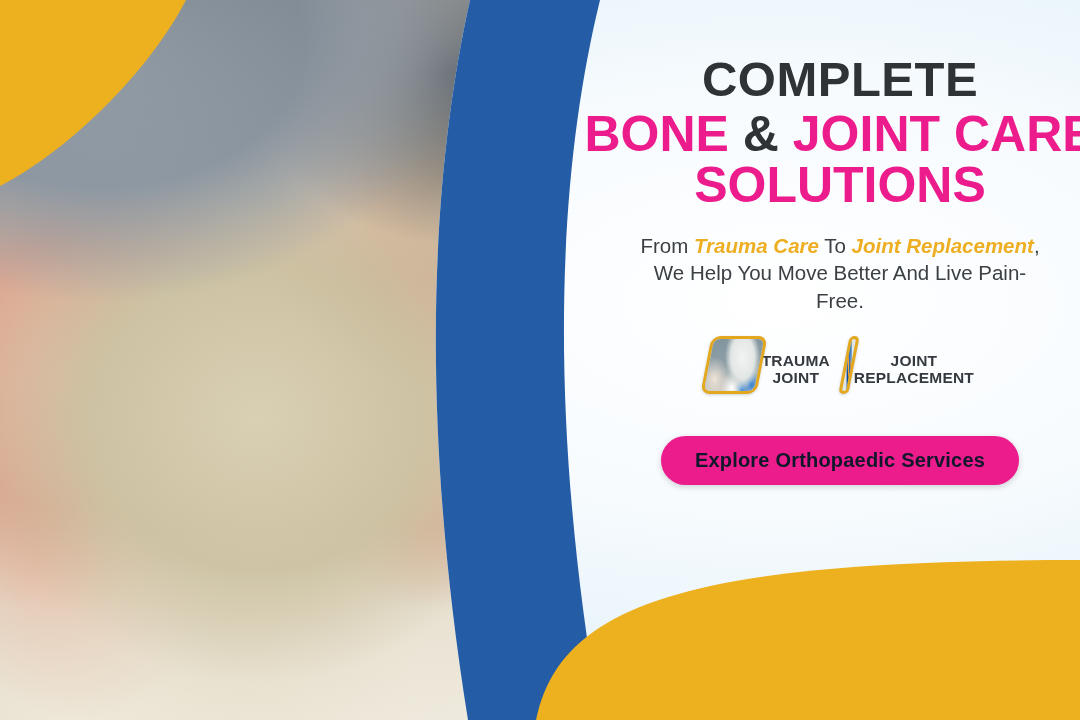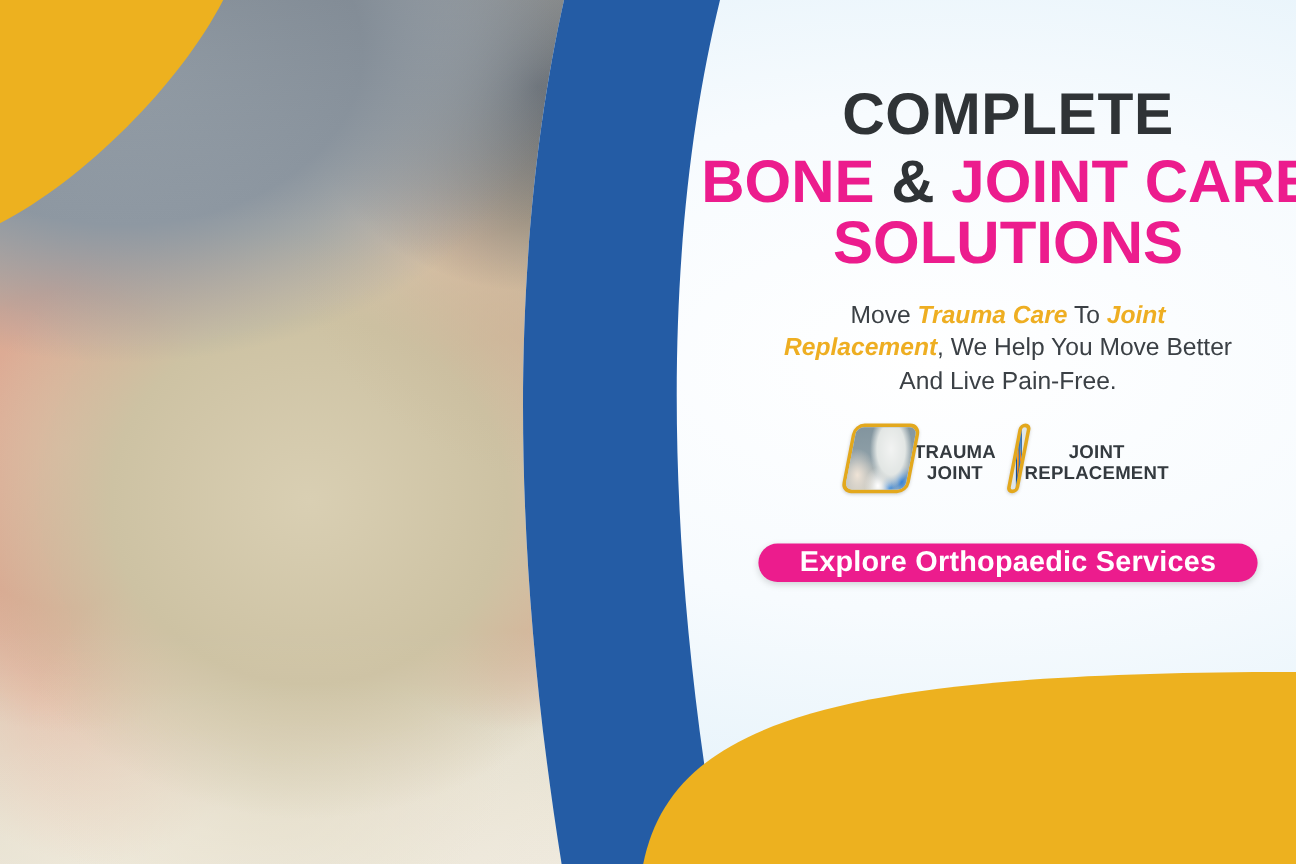--- a/index.html
+++ b/index.html
@@ -57,21 +57,20 @@
 
   
   .decor { position:absolute; inset:0; pointer-events:none; }
   .decor svg { position:absolute; inset:0; width:1080px; height:720px; }
 
   
   .content {
     position:absolute; left:600px; top:0; width:480px; height:583px;
     display:flex; flex-direction:column; align-items:center;
     padding-top:55px;
-    margin-top:17px;
   }
 
   .headline { text-align:center; line-height:0.98; }
   .h-line1 {
     font-size:49px; font-weight:bold; letter-spacing:0.5px;
     color:#2f3336; display:block;
   }
   .h-line2 {
     font-size:50px; font-weight:bold; letter-spacing:0px;
     display:block; margin-top:7px; white-space:nowrap;
@@ -157,23 +156,23 @@
     margin-top:9px; text-align:center;
     font-size:15.5px; font-weight:bold; color:#343a3f;
     line-height:1.1; letter-spacing:0.2px;
   }
   .card-label.two { line-height:1.12; }
 
   
   .cta {
     margin-top:26px;
     background:#ec1c8d;
-    color:#ffffff;
-    font-size:24px; font-weight:bold;
-    padding:2px 34px;
+    color:#0f172a;
+    font-size:20px; font-weight:bold;
+    padding:13px 34px;
     border:none; border-radius:26px;
     letter-spacing:0.2px;
     box-shadow:0 2px 6px rgba(0,0,0,0.17);
     cursor:pointer;
     white-space:nowrap;
   }
 </style>
 </head>
 <body>
 
@@ -198,21 +197,21 @@
   </div>
 
   <div class="content">
 
     <div class="headline">
       <span class="h-line1">COMPLETE</span>
       <span class="h-line2"><span class="pink">BONE</span> <span class="dark">&amp;</span> <span class="pink">JOINT CARE</span></span>
       <span class="h-line3 pink">SOLUTIONS</span>
     </div>
 
-    <p class="subtitle"><span>Move </span><span class="gold">Trauma Care</span><span> To </span><span class="gold">Joint Replacement</span><span>, We Help You Move Better And Live Pain-Free.</span></p>
+    <p class="subtitle"><span>From </span><span class="gold">Trauma Care</span><span> To </span><span class="gold">Joint Replacement</span><span>, We Help You Move Better And Live Pain-Free.</span></p>
 
     <div class="cards-row">
 
       <div class="card">
         <div class="thumb-outer">
           <div class="thumb-inner art-trauma"></div>
         </div>
         <div class="card-label two">
           <span>TRAUMA</span><br>
           <span>JOINT</span>

